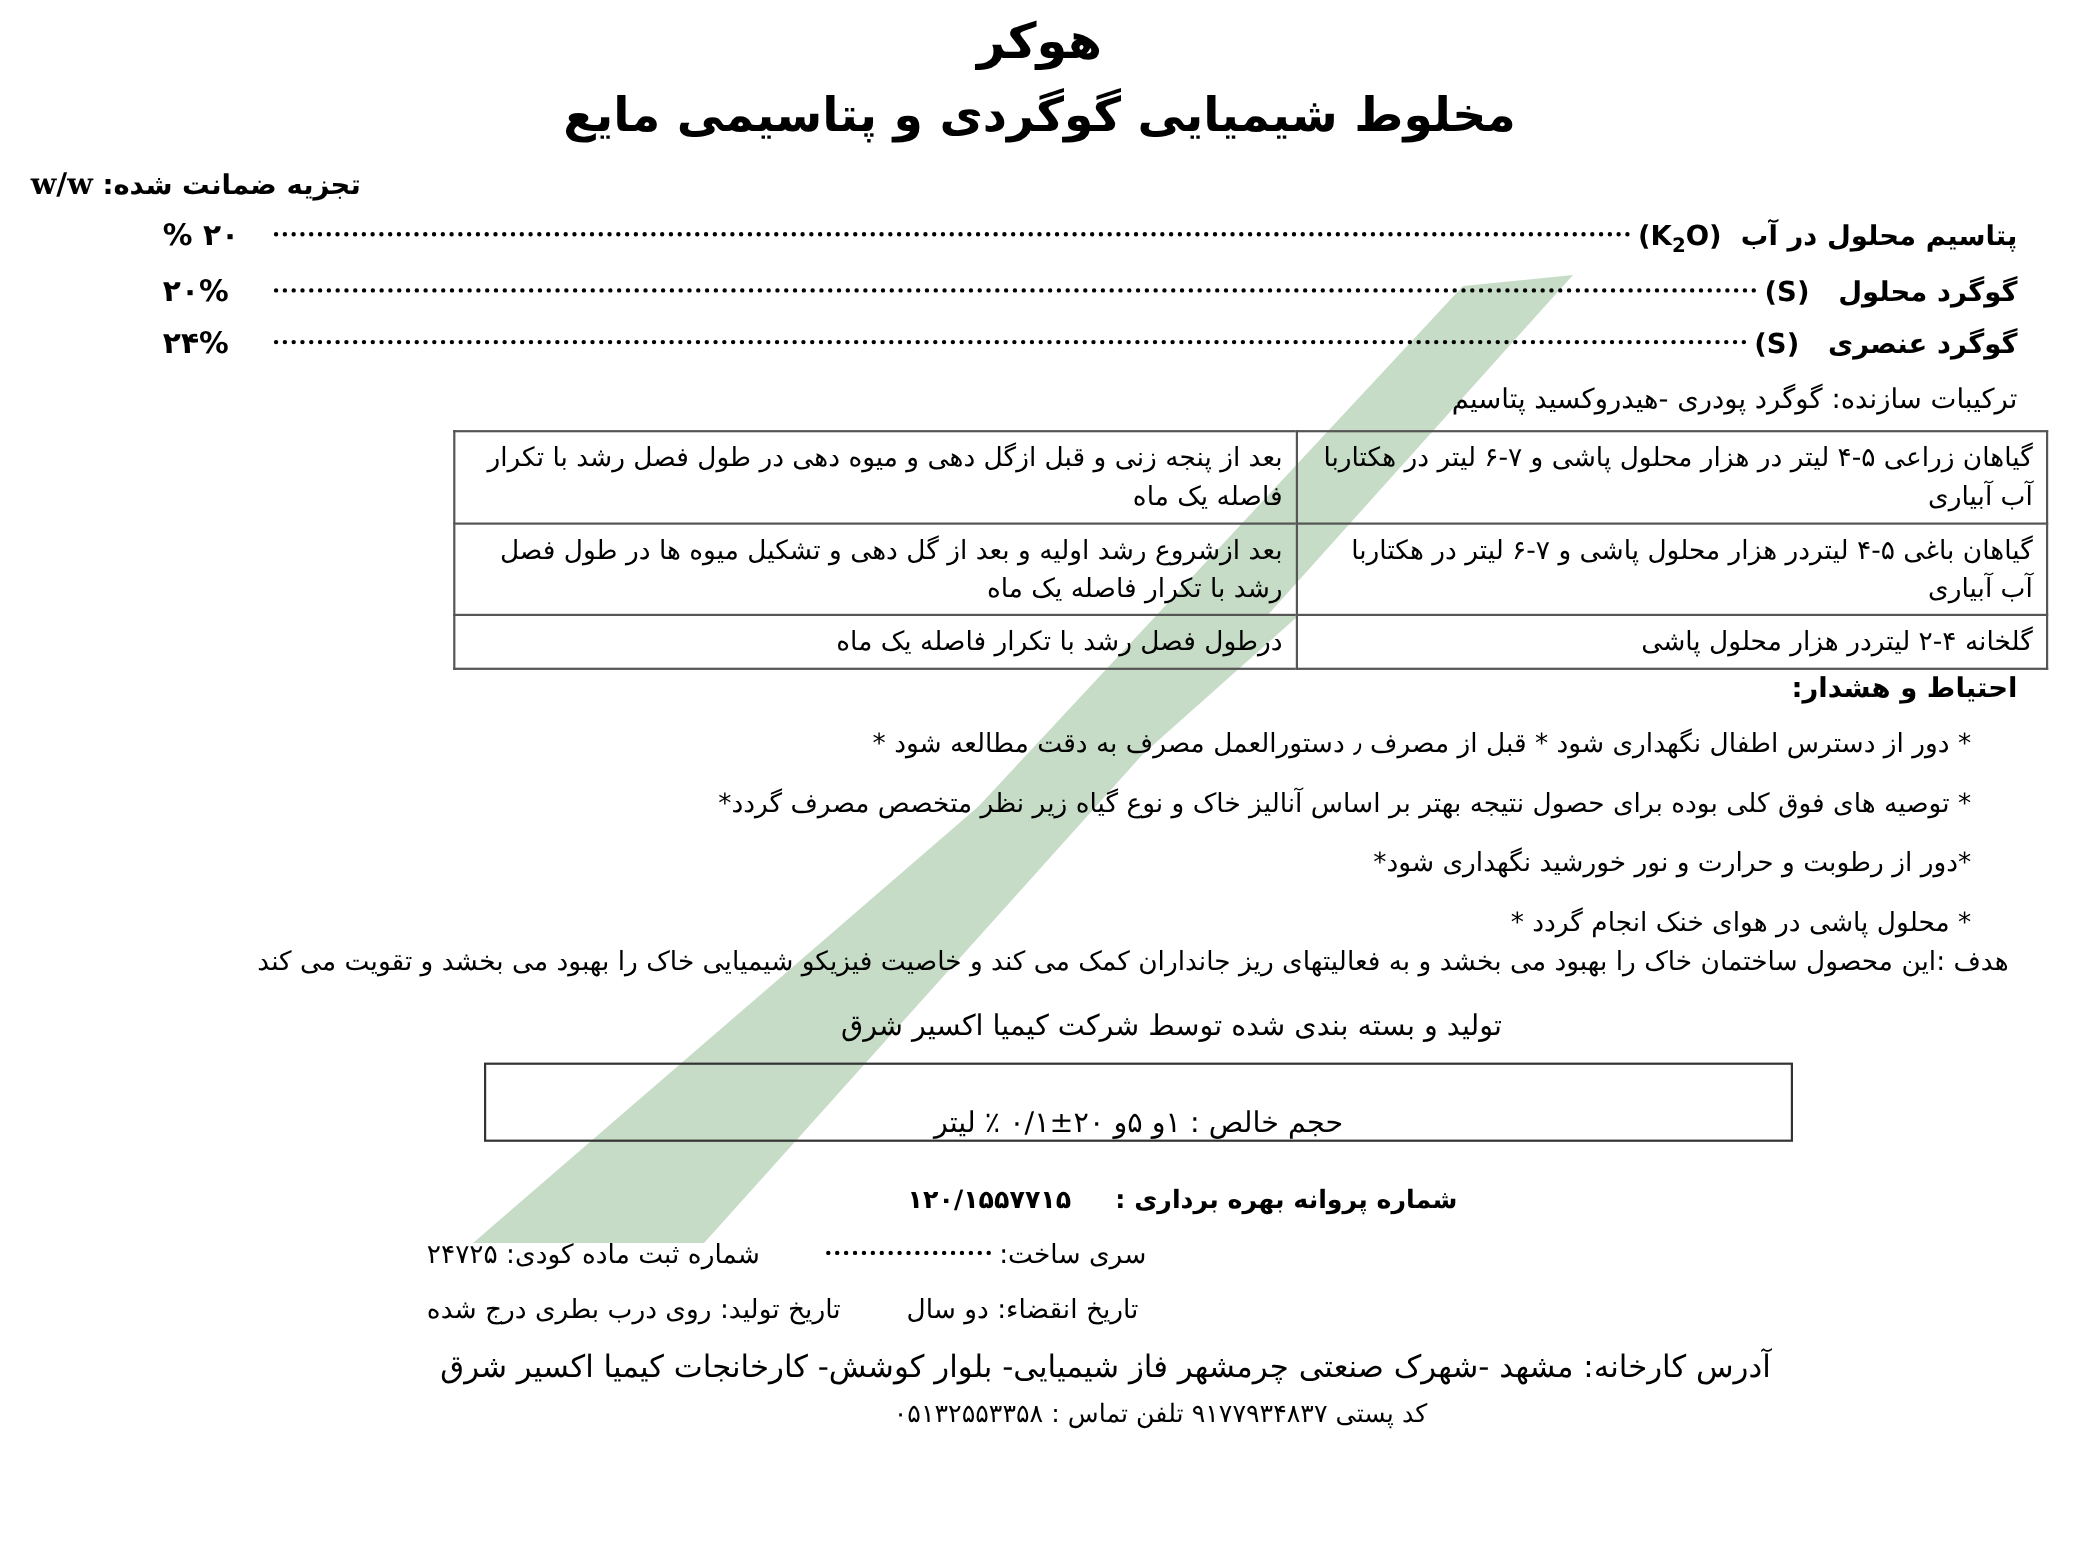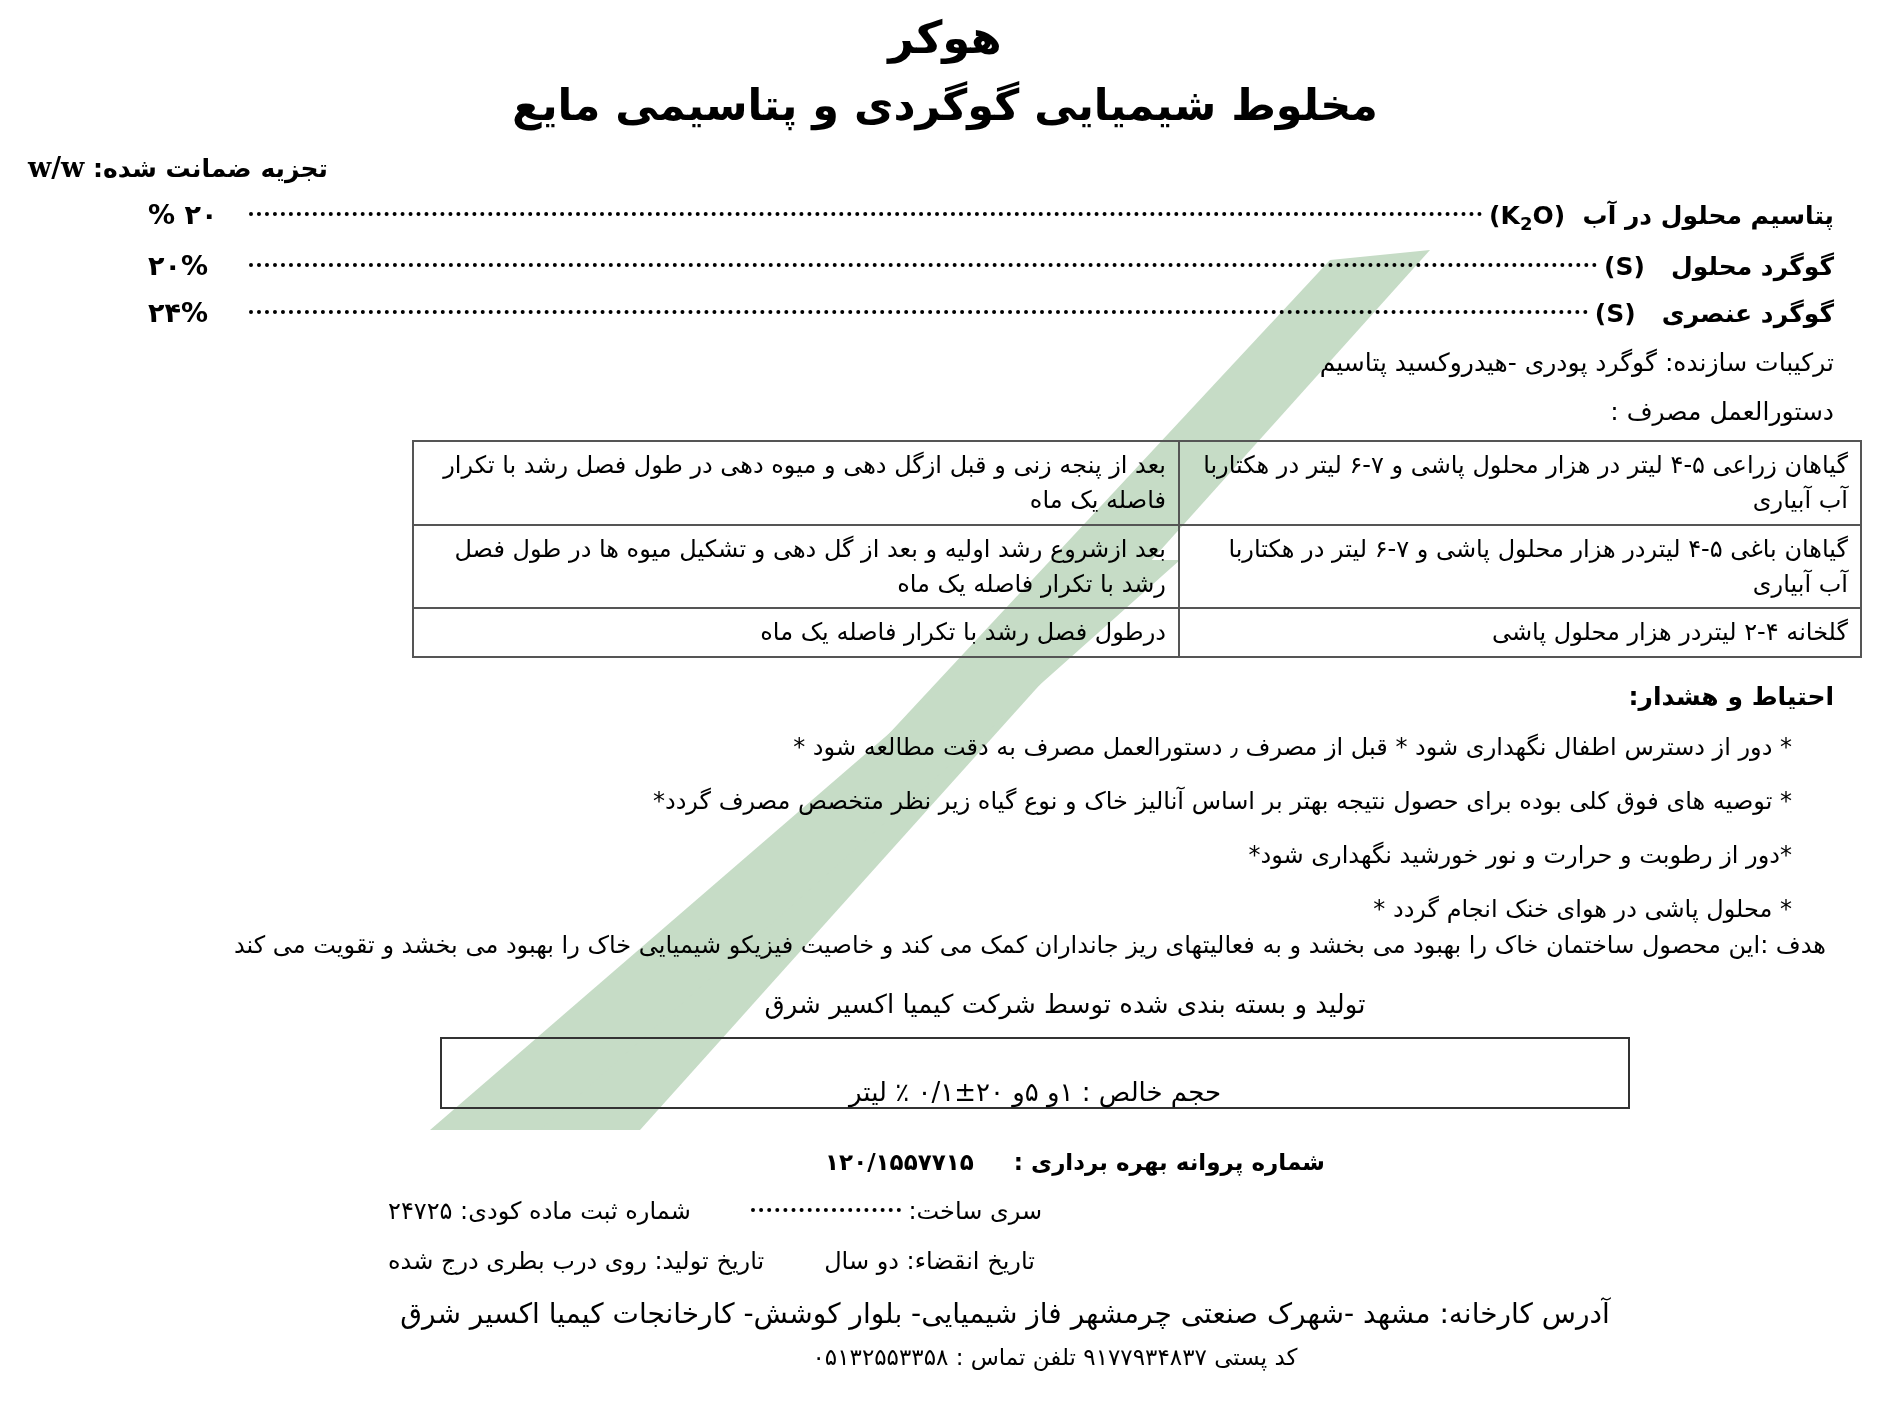--- a/index.html
+++ b/index.html
@@ -134,21 +134,21 @@
   }
   td.col-crop { width: 47%; }
   td.col-timing { width: 53%; }
 
   
   .warn-heading {
     font-size: 25px;
     font-weight: bold;
     text-align: right;
     padding-right: 28px;
-    margin-top: 24px;
+    margin-top: 2px;
   }
   .warn-item {
     font-size: 24px;
     line-height: 1.5;
     margin-top: 18px;
     padding: 0 70px;
   }
   .warn-item.centered { text-align: right; }
   .warn-item.justified { text-align: right; }
 
@@ -272,21 +272,20 @@
     </span>
     <span class="analysis-leader"></span>
     <span class="analysis-value">۲۴%</span>
   </div>
 
   <div class="lead-line">
     <span>ترکیبات سازنده:</span>
     <span>گوگرد پودری -هیدروکسید پتاسیم</span>
   </div>
 
-  <div class="lead-line">دستورالعمل مصرف :</div>
 
   <table class="usage">
     <tbody>
       <tr>
         <td class="col-crop">گیاهان زراعی ۵-۴ لیتر در هزار محلول پاشی و ۷-۶ لیتر در هکتاربا آب آبیاری</td>
         <td class="col-timing">بعد از پنجه زنی و  قبل ازگل دهی و میوه دهی در طول فصل رشد با تکرار فاصله  یک ماه</td>
       </tr>
       <tr>
         <td class="col-crop">گیاهان باغی ۵-۴ لیتردر هزار محلول پاشی و ۷-۶ لیتر در هکتاربا آب آبیاری</td>
         <td class="col-timing">بعد ازشروع رشد اولیه و بعد از گل دهی و  تشکیل میوه ها در طول فصل رشد با تکرار فاصله یک  ماه</td>

